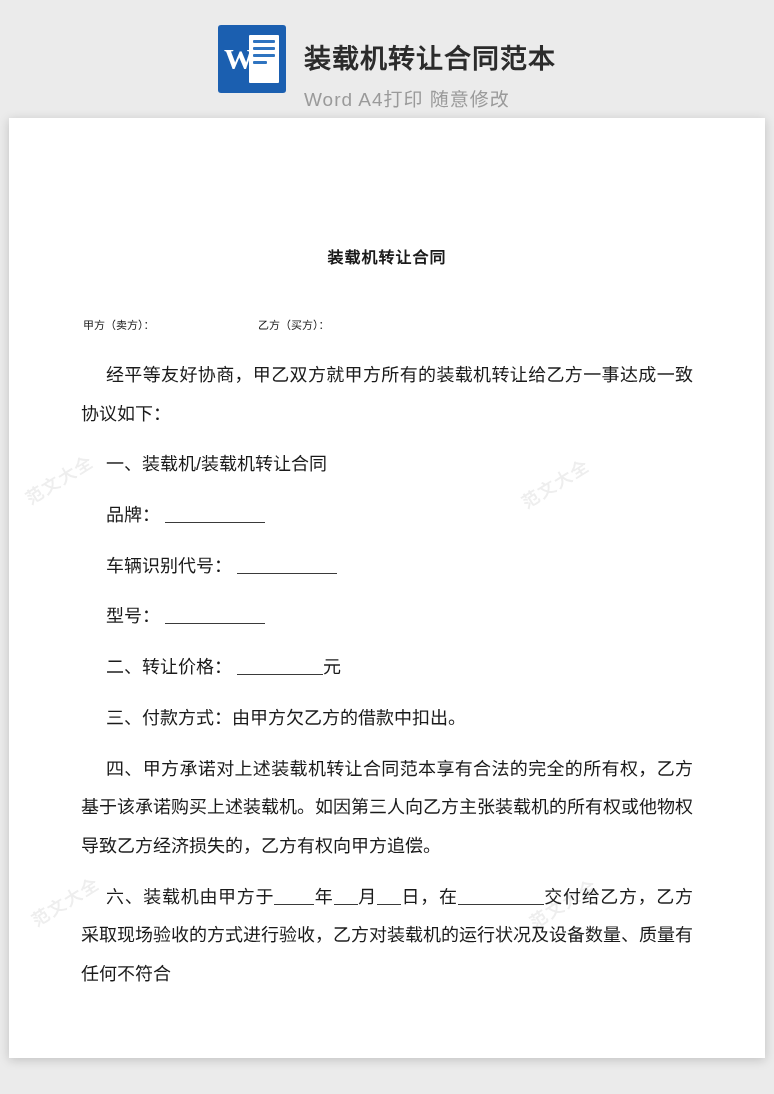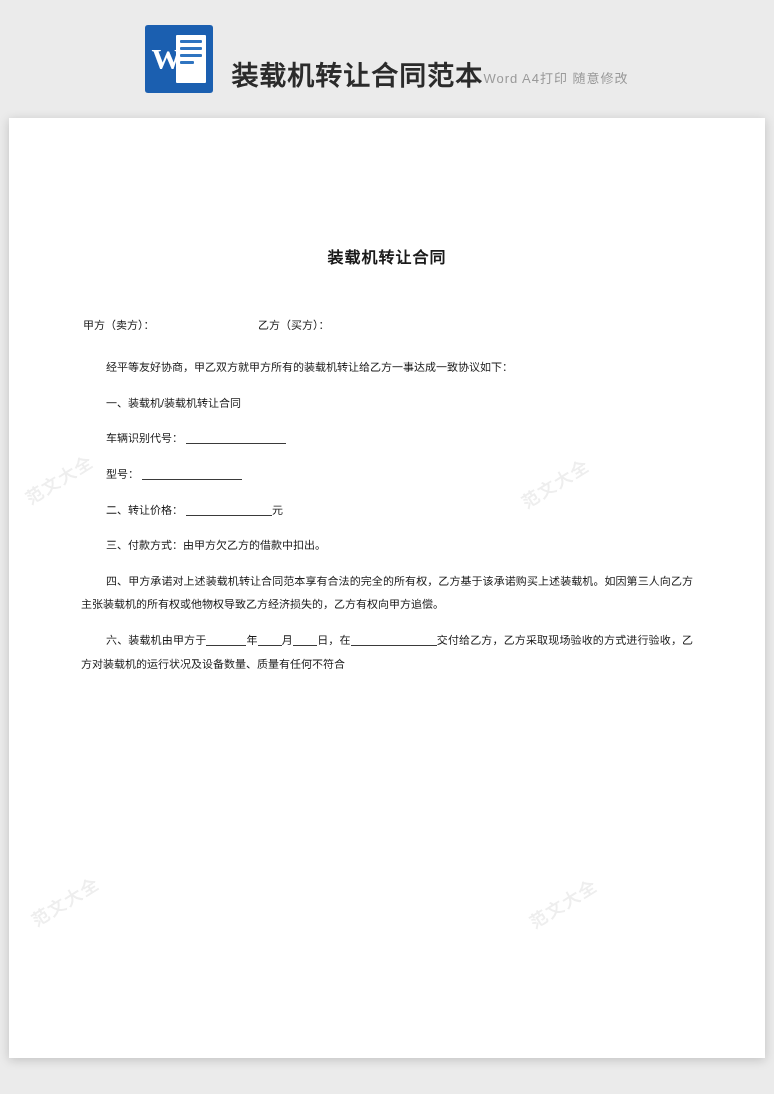--- a/index.html
+++ b/index.html
@@ -60,32 +60,33 @@
     display: block;
     height: 3px;
     background: #2f74c0;
     margin-bottom: 4px;
     border-radius: 1px;
   }
   .word-logo .doc-sheet i.short { width: 62%; }
 
   .header-text {
     display: flex;
+    flex-direction: column;
     justify-content: space-between;
     margin-top: 36px;
   }
   .header-title {
     font-size: 27px;
     font-weight: bold;
     color: #2b2b2b;
     letter-spacing: 1px;
     line-height: 1.25;
   }
   .header-sub {
-    font-size: 13px;
+    font-size: 19px;
     color: #9a9a9a;
     margin-top: 8px;
     letter-spacing: 1px;
   }
 
   
   .page-wrap {
     display: flex;
     justify-content: center;
   }
@@ -112,21 +113,21 @@
   .party-row {
     display: flex;
     font-size: 11px;
     color: #1a1a1a;
     margin-bottom: 24px;
     padding-left: 2px;
   }
   .party-row .seller { width: 175px; }
 
   p.para {
-    font-size: 11px;
+    font-size: 18px;
     color: #1a1a1a;
     line-height: 2.15;
     margin: 0 0 12px 0;
     text-indent: 25px;
     text-align: justify;
   }
 
   .blank {
     display: inline-block;
     border-bottom: 1px solid #3a3a3a;
@@ -184,20 +185,24 @@
 
     <div class="party-row">
       <span class="seller">甲方（卖方）：</span>
       <span>乙方（买方）：</span>
     </div>
 
     <p class="para">经平等友好协商，甲乙双方就甲方所有的装载机转让给乙方一事达成一致协议如下：</p>
 
     <p class="para">一、装载机/装载机转让合同</p>
 
+    <p class="para">
+      <span>品牌：</span>
+      <span class="blank w100"></span>
+    </p>
 
     <p class="para">
       <span>车辆识别代号：</span>
       <span class="blank w100"></span>
     </p>
 
     <p class="para">
       <span>型号：</span>
       <span class="blank w100"></span>
     </p>

